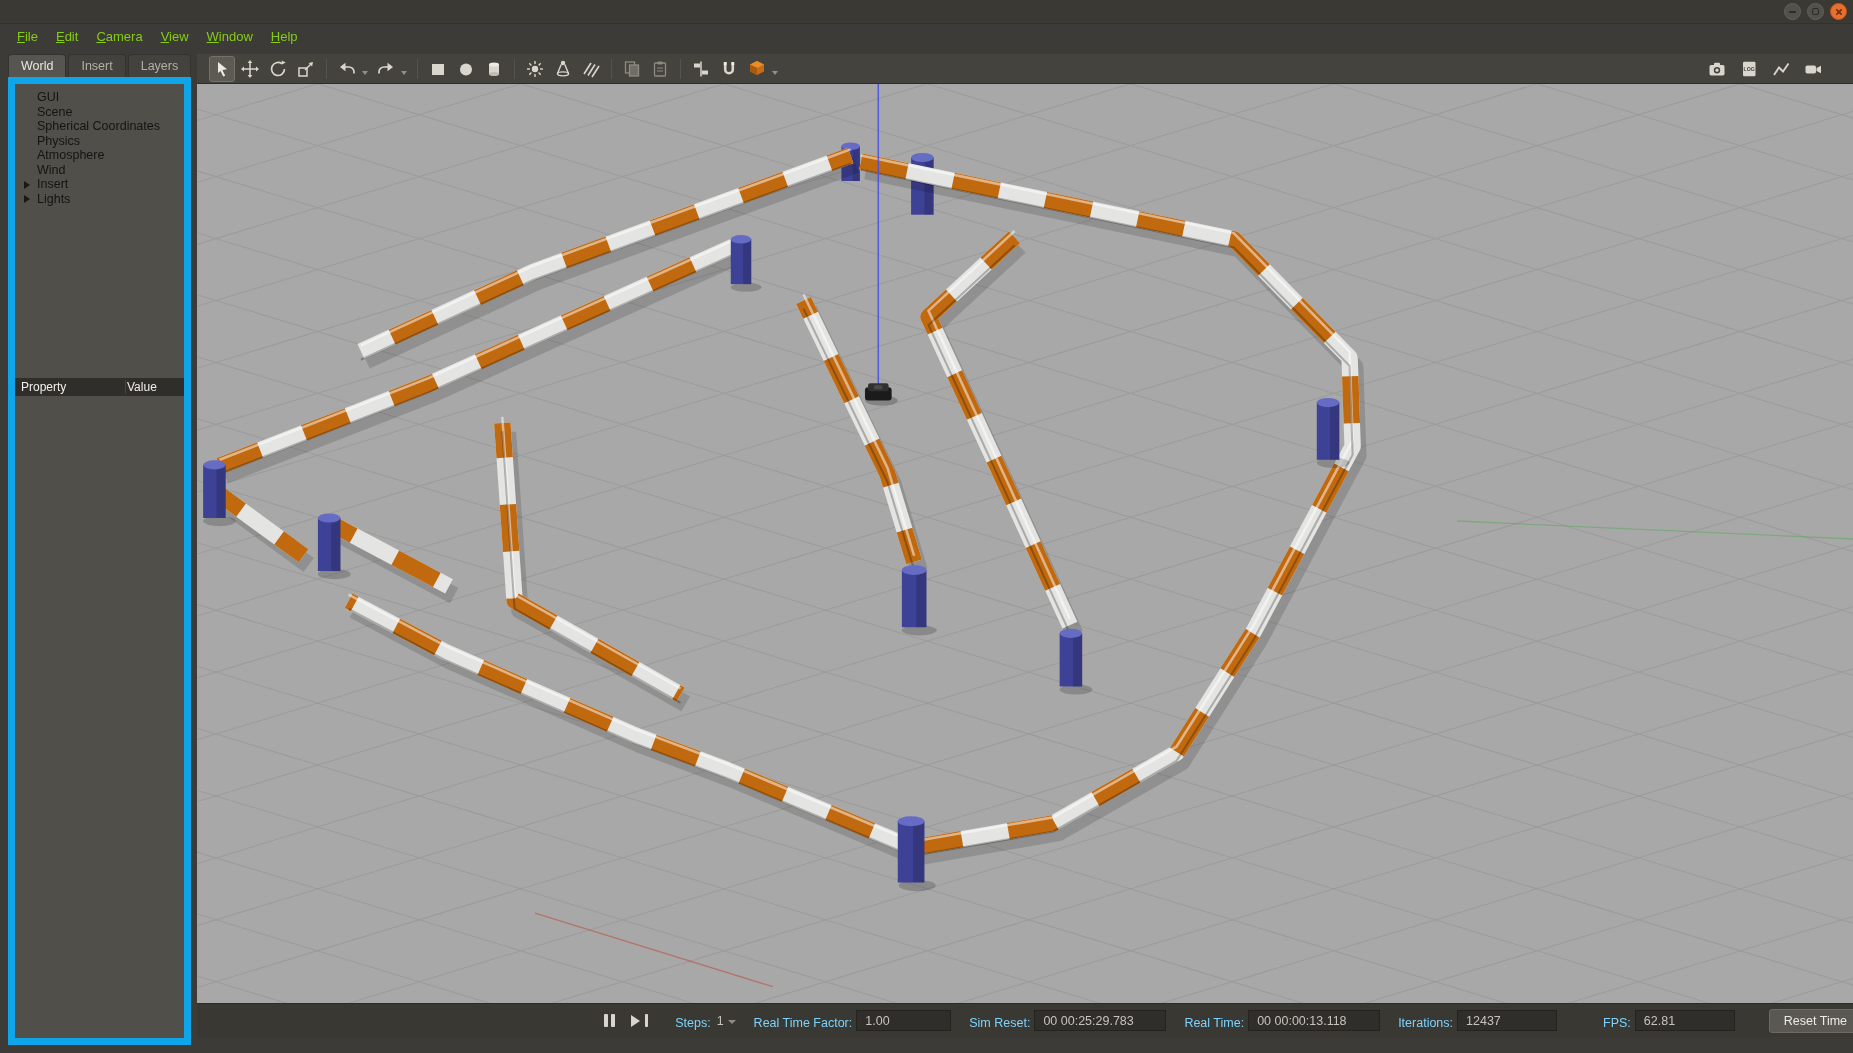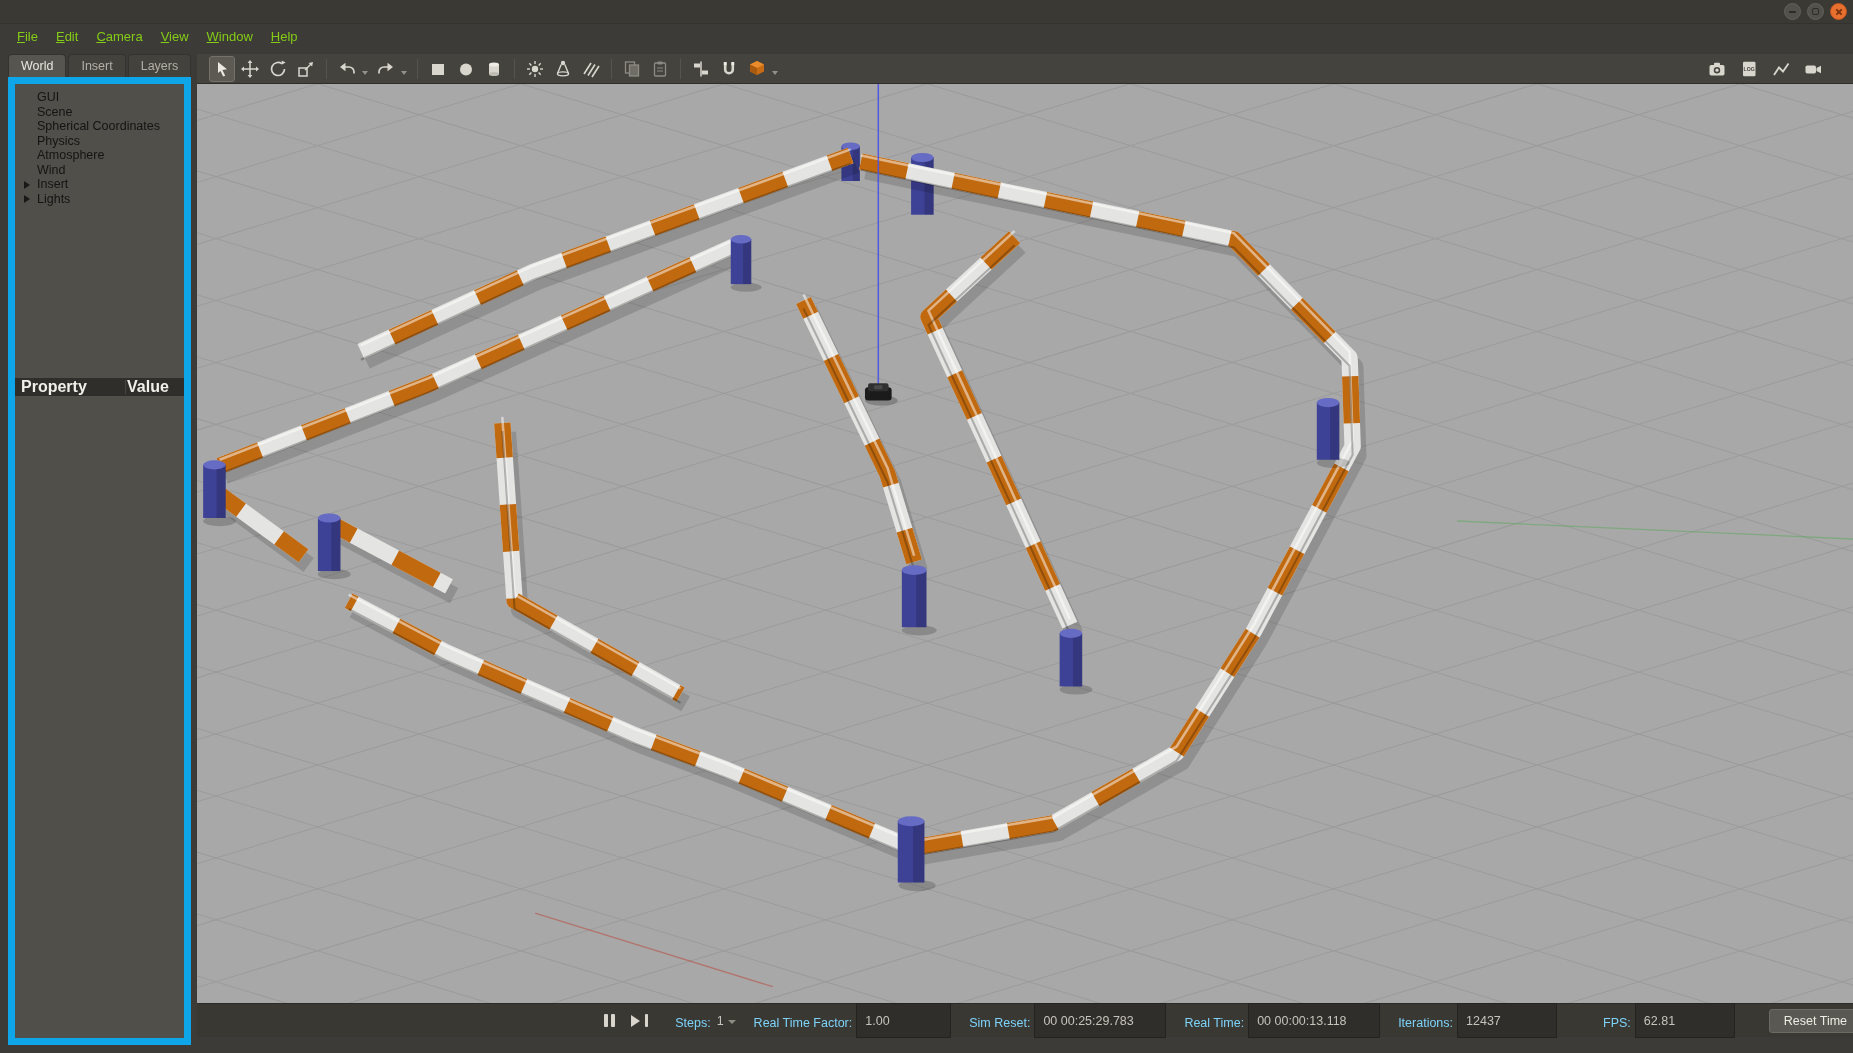--- a/index.html
+++ b/index.html
@@ -32,21 +32,21 @@
   .tabs { display:flex; gap:2px; height:23px; }
   .tab { font-size:12.5px; padding:4px 12px 3px; border-radius:4px 4px 0 0; background:#44423d; color:#b3afa7;
          border:1px solid #34332f; border-bottom:none;text-align:center; }
   .tab.active { background:#57554f; color:#e9e6df; }
   .side-panel { flex:1; background:#514f4a; border:7px solid #0ea5e9; display:flex; flex-direction:column; }
   .tree { padding:6px 4px 4px 8px; height:294px; }
   .tree-item { font-size:12.5px; color:#141413; line-height:14.5px; padding:0 0 0 14px; position:relative; }
   .tree-item .caret { position:absolute; left:1px; top:3.5px; width:0; height:0;
                       border-left:6px solid #181816; border-top:4px solid transparent; border-bottom:4px solid transparent; }
   .prop-header { height:18px; background:#2f2e2a; display:flex; align-items:center; position:relative; }
-  .prop-header span { font-size:16px; font-weight:bold; color:#f2efe9; }
+  .prop-header span { font-size:12px; font-weight:normal; color:#f2efe9; }
   .prop-header .p1 { padding-left:6px; width:112px; }
   .prop-header .divider { position:absolute; left:110px; top:2px; bottom:2px; width:1px; background:#47453f; }
   .prop-body { flex:1; }
 
   
   .main { flex:1; display:flex; flex-direction:column; padding-bottom:16px; }
 
   
   .toolbar { height:30px; background:#45433e; border-bottom:1px solid #2e2d29; display:flex; align-items:center; padding:0 36px 0 12px; gap:2px; }
   .tb { width:26px; height:26px; display:flex; align-items:center; justify-content:center; border-radius:3px; }
@@ -62,21 +62,21 @@
   .g-shadow use { stroke:#000; opacity:.14; stroke-width:17; fill:none; stroke-linejoin:round; }
   .g-base   use { stroke:#e4e4e2; stroke-width:16; fill:none; stroke-linejoin:round; }
   .g-stripe use { stroke:#c1690f; stroke-width:16; fill:none; stroke-linejoin:round; stroke-dasharray:46 46; }
   .g-top    use { stroke:rgba(255,255,255,.5); stroke-width:2.5; fill:none; }
   .g-edge   use { stroke:rgba(0,0,0,.25); stroke-width:2; fill:none; }
 
   
   .statusbar { height:34px; background:#393832; border-top:1px solid #2c2b27; display:flex; align-items:center; font-size:12.5px; }
   .sb-spacer { width:400px; }
   .sb-label { color:#7dd3fc; margin:4px 4px 0 18px; white-space:nowrap; }
-  .sb-field { background:#2f2e2a; border:1px solid #242320; color:#c7c3bb; height:35px; display:flex; align-items:center; padding:0 8px; white-space:nowrap; }
+  .sb-field { background:#2f2e2a; border:1px solid #242320; color:#c7c3bb; height:21px; display:flex; align-items:center; padding:0 8px; white-space:nowrap; }
   .play-btn { width:24px; height:24px; display:flex; align-items:center; justify-content:center; gap:3px; border-radius:3px; margin-right:6px; }
   .pause-bar { width:4px; height:13px; background:#d9d5cd; border-radius:1px; }
   .step-tri { width:0; height:0; border-left:9px solid #d9d5cd; border-top:6.5px solid transparent; border-bottom:6.5px solid transparent; }
   .step-bar { width:3px; height:13px; background:#d9d5cd; border-radius:1px; margin-left:2px; }
   .steps-spin { display:flex; align-items:center; color:#c7c3bb; margin-left:2px; }
   .spin-caret { width:0; height:0; border-top:4.5px solid #8f8b83; border-left:4px solid transparent; border-right:4px solid transparent; margin:3px 0 0 4px; }
   .reset-btn { margin-left:34px; background:#5a5852; border:1px solid #6c6a63; border-radius:3px; color:#eeebe4; font-size:12.5px; padding:4px 14px; white-space:nowrap; }
 </style>
 </head>
 <body>

